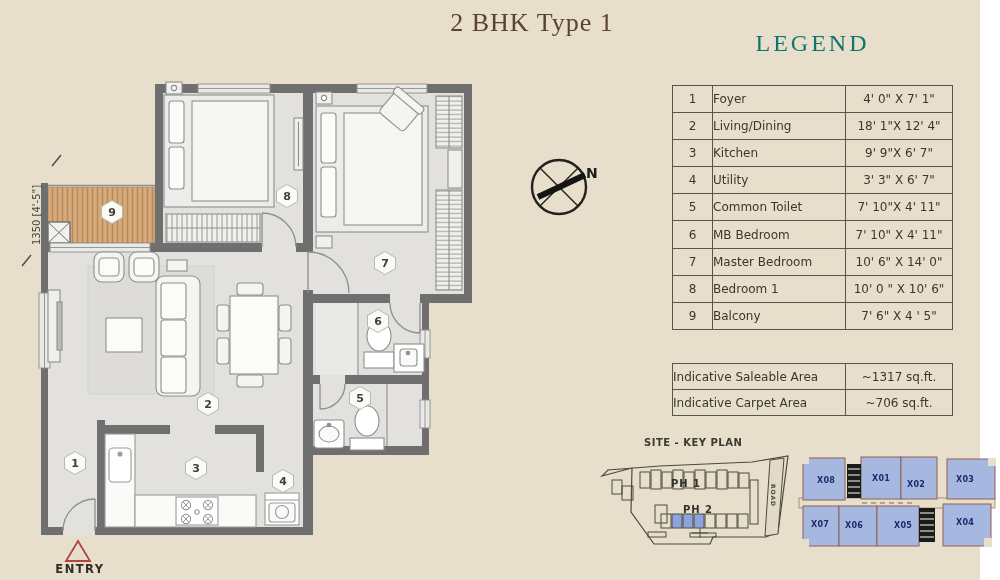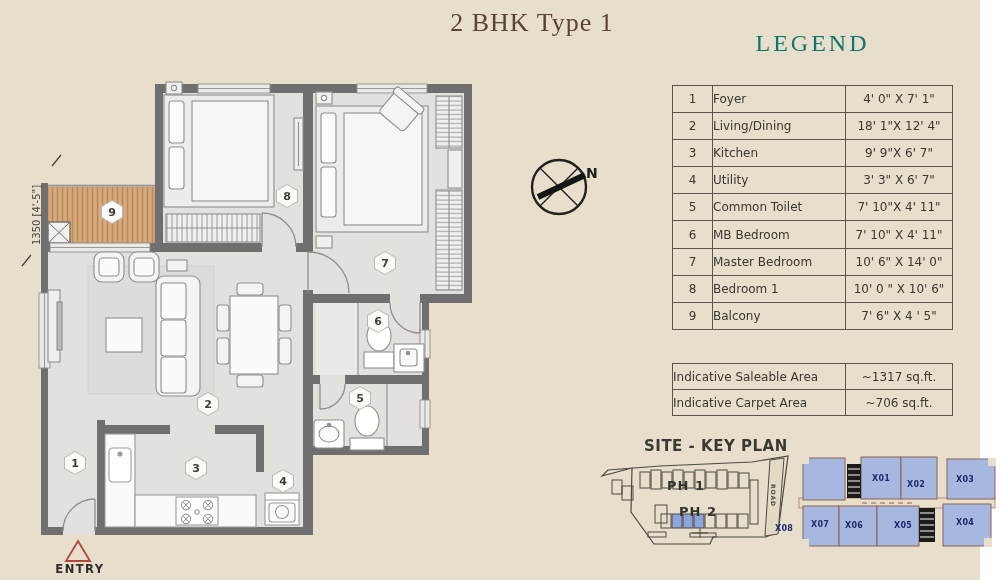--- a/index.html
+++ b/index.html
@@ -13,22 +13,22 @@
   table.legend td{height:26.1px;}
   table.areas td{height:25.2px;}
   td.c{text-align:center;}
   td.nm{padding-left:12px;margin-left:27px;}
   td.al{padding-left:12px;}
   .badge-outer{width:22px;height:24px;background:#b9b8b0;clip-path:polygon(50% 0,100% 26%,100% 74%,50% 100%,0 74%,0 26%);display:flex;align-items:center;justify-content:center;}
   .badge-inner{width:20px;height:22px;background:#fafaf7;clip-path:polygon(50% 0,100% 26%,100% 74%,50% 100%,0 74%,0 26%);display:flex;align-items:center;justify-content:center;font-size:11px;font-weight:bold;color:#403f38;}
   .dim-label{font-size:10px;color:#46453e;white-space:nowrap;text-align:center;transform:rotate(-90deg);transform-origin:55px 10px;width:110px;height:20px;}
   .entry-label{font-size:11.5px;font-weight:bold;color:#2e2d28;letter-spacing:1.5px;}
   .compass-n{font-size:14px;font-weight:bold;color:#1d1d1b;}
-  .site-title{font-size:15px;font-weight:bold;color:#3a3934;letter-spacing:.5px;}
-  .ph-label{font-size:13px;font-weight:bold;color:#33332d;letter-spacing:1px;text-align:center;}
+  .site-title{font-size:10px;font-weight:bold;color:#3a3934;letter-spacing:.5px;}
+  .ph-label{font-size:10px;font-weight:bold;color:#33332d;letter-spacing:1px;text-align:center;}
   .road-label{font-size:6px;font-weight:bold;color:#4a4a42;letter-spacing:1px;transform:rotate(90deg);transform-origin:center;}
   .unit-label{font-size:8px;font-weight:bold;color:#1d2a6e;width:30px;text-align:center;letter-spacing:.2px;}
 </style>
 </head>
 <body>
 
 <div id="canvas">
 
   <svg class="abs" style="left:0;top:0;" width="1000" height="580" viewBox="0 0 1000 580">
     <defs>
@@ -411,21 +411,21 @@
 
   <div class="abs entry-label" style="left:50px;top:562px;width:60px;text-align:center;">ENTRY</div>
 
   <div class="abs compass-n" style="left:586px;top:165px;">N</div>
 
   <div class="abs site-title" style="left:644px;top:437px;">SITE - KEY PLAN</div>
   <div class="abs ph-label" style="left:666px;top:478px;width:40px;">PH 1</div>
   <div class="abs ph-label" style="left:678px;top:504px;width:40px;">PH 2</div>
   <div class="abs road-label" style="left:762px;top:492px;">ROAD</div>
 
-  <div class="abs unit-label" style="left:769px;top:476px;margin-top:48px;">X08</div>
+  <div class="abs unit-label" style="left:811px;top:476px;">X08</div>
   <div class="abs unit-label" style="left:866px;top:474px;">X01</div>
   <div class="abs unit-label" style="left:901px;top:480px;">X02</div>
   <div class="abs unit-label" style="left:950px;top:475px;">X03</div>
   <div class="abs unit-label" style="left:805px;top:520px;">X07</div>
   <div class="abs unit-label" style="left:839px;top:521px;">X06</div>
   <div class="abs unit-label" style="left:888px;top:521px;">X05</div>
   <div class="abs unit-label" style="left:950px;top:518px;">X04</div>
 
 </div>
 

